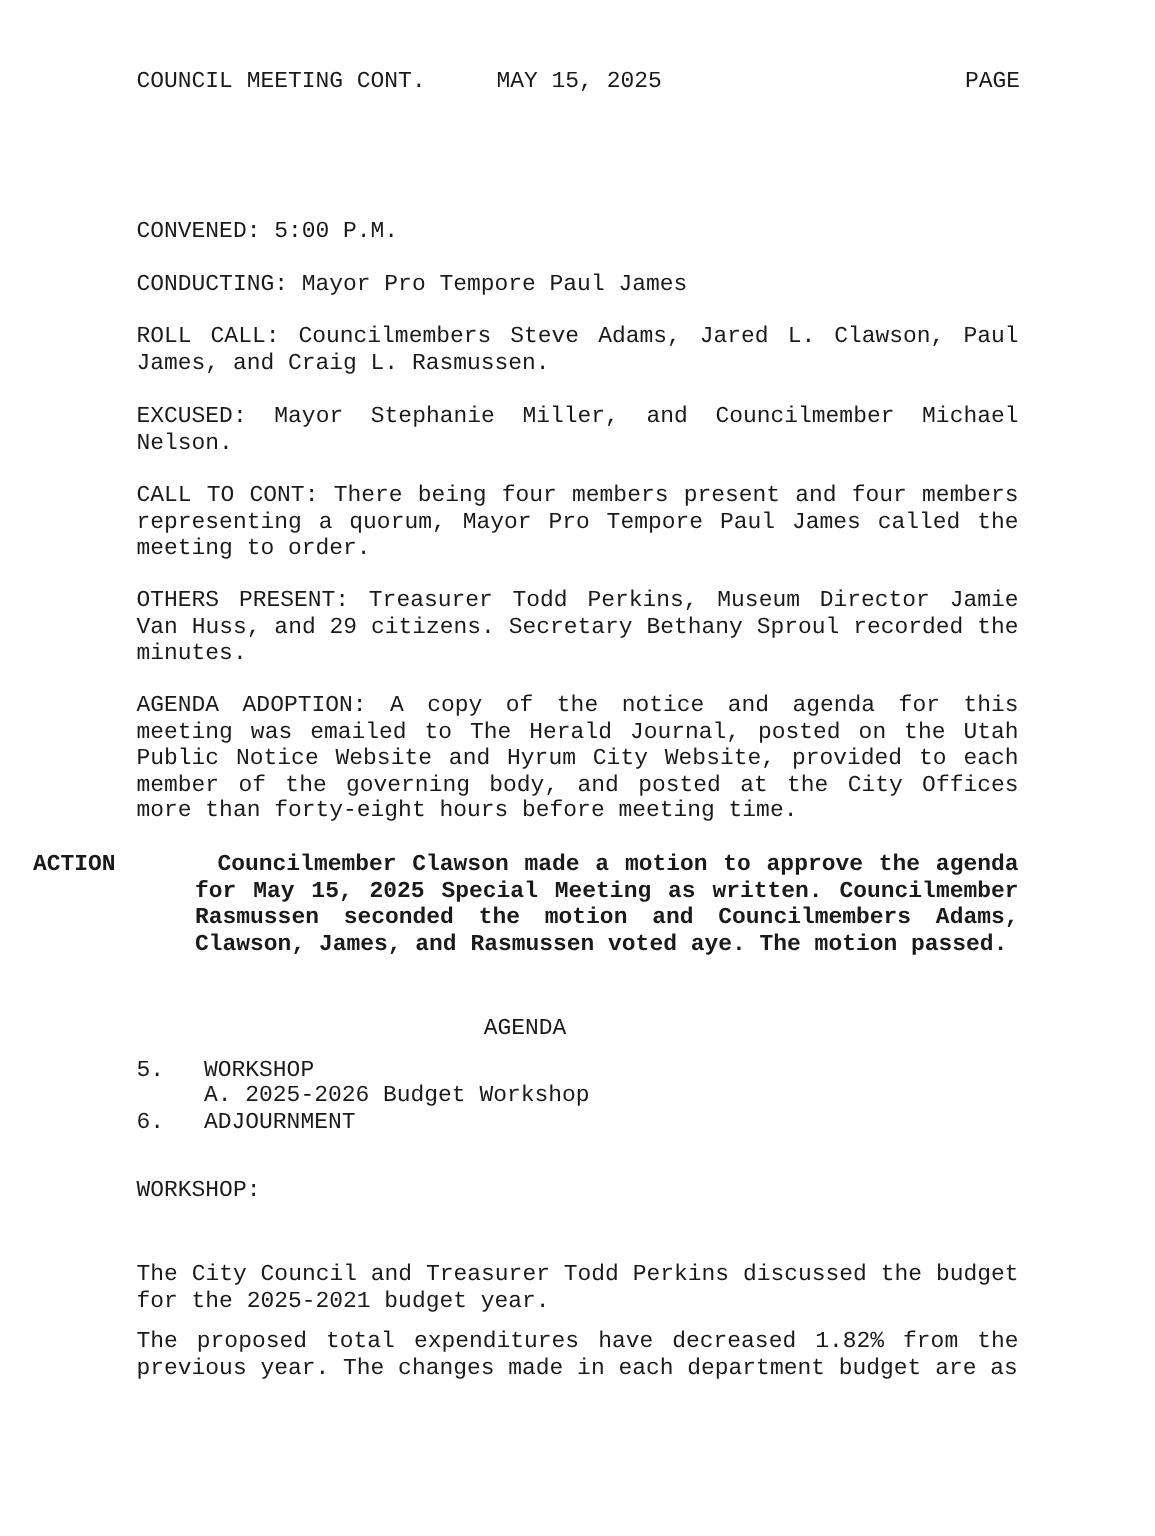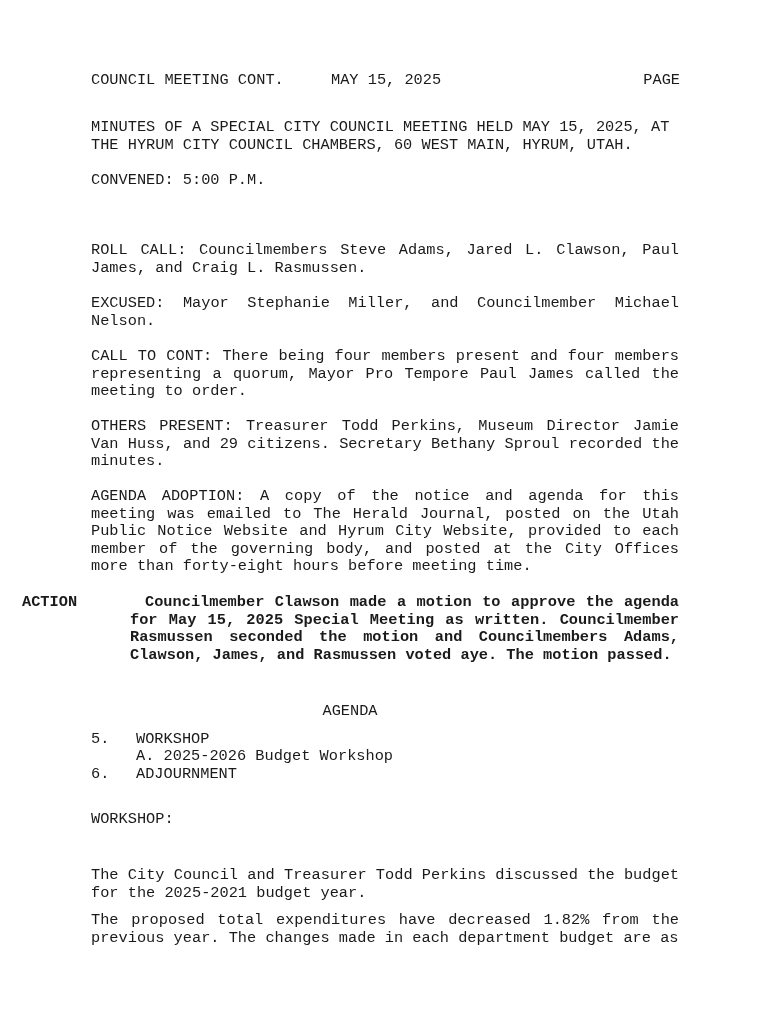--- a/index.html
+++ b/index.html
@@ -19,21 +19,20 @@
     }
     .page {
       position: absolute;
       left: 0;
       top: 0;
       width: 770px;
       height: 1024px;
     }
     .abs {
       position: absolute;
-      margin-top: 26px;
     }
     .col {
       left: 91px;
       width: 588px;
     }
     .justify {
       text-align: justify;
       text-align-last: left;
     }
     .b {
@@ -83,26 +82,28 @@
 <body>
 
 <div class="page">
 
   <div class="abs header-line">
     <span style="left:0;">COUNCIL MEETING CONT.</span>
     <span style="left:240px;">MAY 15, 2025</span>
     <span style="right:0;">PAGE</span>
   </div>
 
-  <div class="abs col" style="top:93px;">MINUTES OF A SPECIAL CITY COUNCIL MEETING HELD MAY 15, 2025, AT THE HYRUM CITY COUNCIL CHAMBERS, 60 WEST MAIN, HYRUM, UTAH.</div>
 
   <div class="abs col" style="top:146px;">
     <span class="b">CONVENED</span><span>: 5:00 P.M.</span>
   </div>
 
+  <div class="abs col" style="top:181px;">
+    <span class="b">CONDUCTING</span><span>: Mayor Pro Tempore Paul James</span>
+  </div>
 
   <div class="abs col justify" style="top:269px;">
     <span class="b">EXCUSED</span><span>: Mayor Stephanie Miller, and Councilmember Michael Nelson.</span>
   </div>
 
   <div class="abs col justify" style="top:216px;">
     <span class="b">ROLL CALL</span><span>: Councilmembers Steve Adams, Jared L. Clawson, Paul James, and Craig L. Rasmussen.</span>
   </div>
 
   <div class="abs col justify" style="top:322px;">

